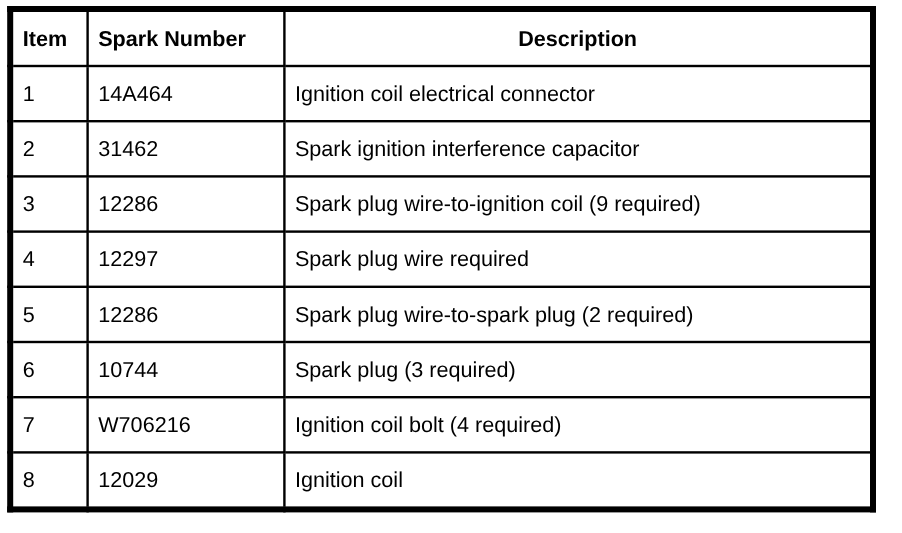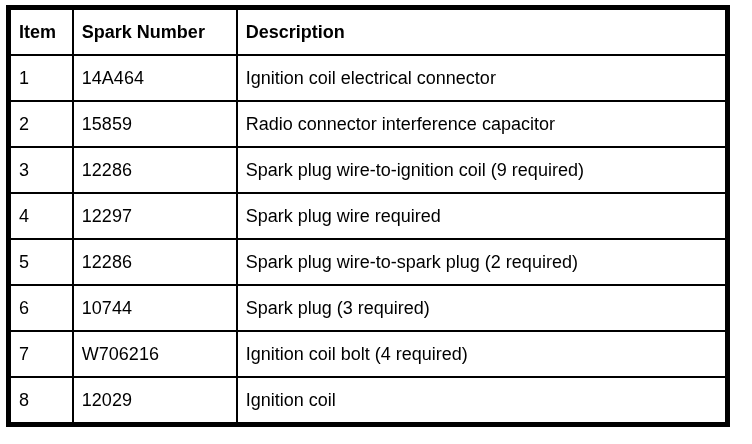--- a/index.html
+++ b/index.html
@@ -36,21 +36,21 @@
     vertical-align: middle;
     white-space: nowrap;
     overflow: hidden;
     background: #ffffff;
   }
   table.parts-table th {
     font-weight: bold;
     text-align: left;
   }
   table.parts-table th.desc-header {
-    text-align: left;
+    text-align: center;
   }
   table.parts-table td {
     font-weight: normal;
     text-align: left;
   }
   col.col-item { width: 64px; }
   col.col-part { width: 163px; }
   col.col-desc { width: 488px; }
 </style>
 </head>
@@ -71,22 +71,22 @@
       </tr>
     </thead>
     <tbody>
       <tr>
         <td>1</td>
         <td>14A464</td>
         <td>Ignition coil electrical connector</td>
       </tr>
       <tr>
         <td>2</td>
-        <td>15859</td>
-        <td>Radio connector interference capacitor</td>
+        <td>31462</td>
+        <td>Spark ignition interference capacitor</td>
       </tr>
       <tr>
         <td>3</td>
         <td>12286</td>
         <td>Spark plug wire-to-ignition coil (9 required)</td>
       </tr>
       <tr>
         <td>4</td>
         <td>12297</td>
         <td>Spark plug wire required</td>

